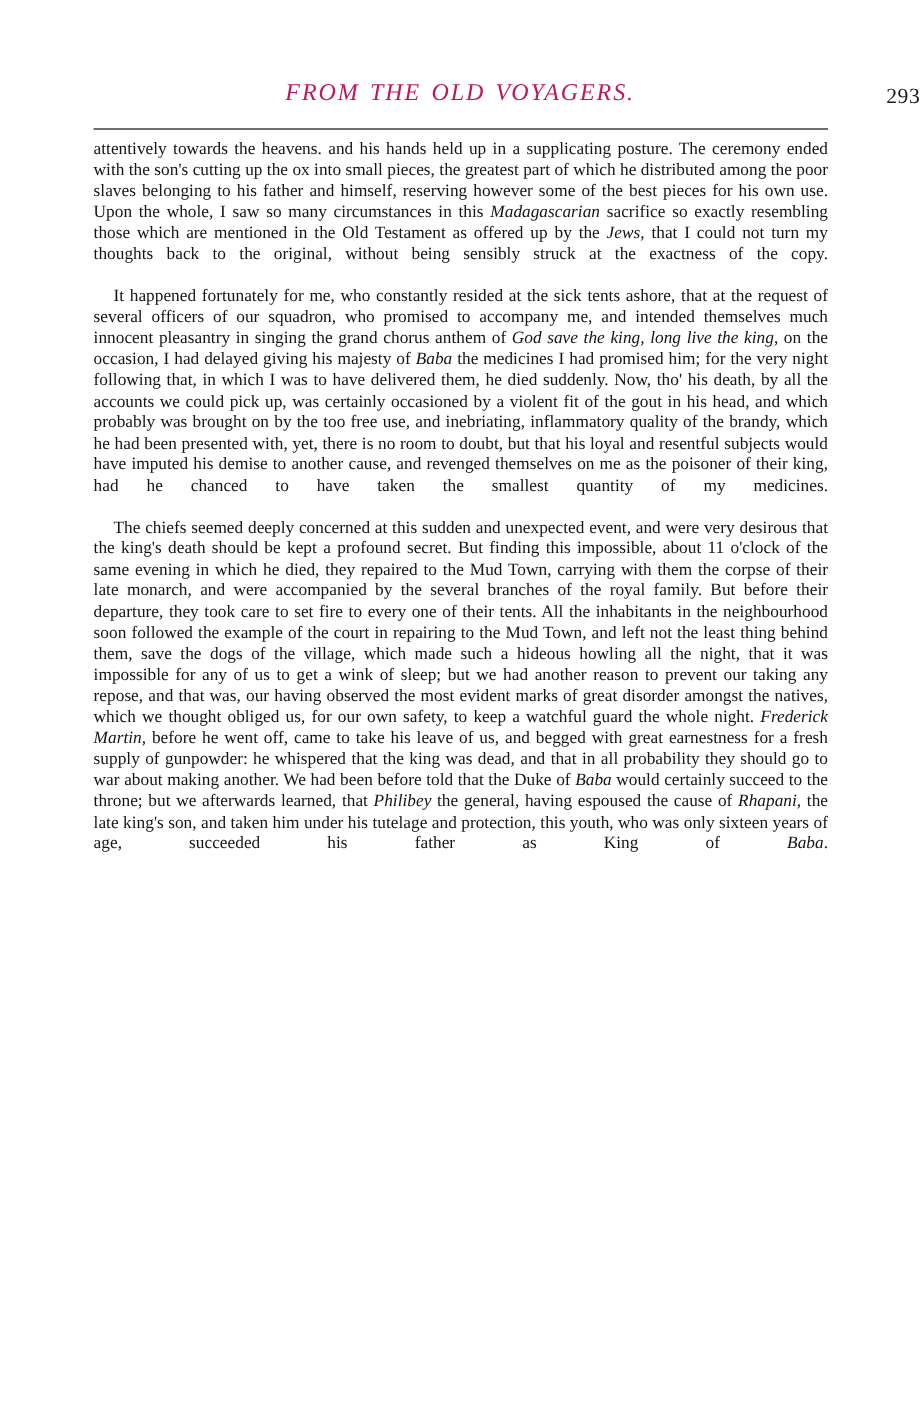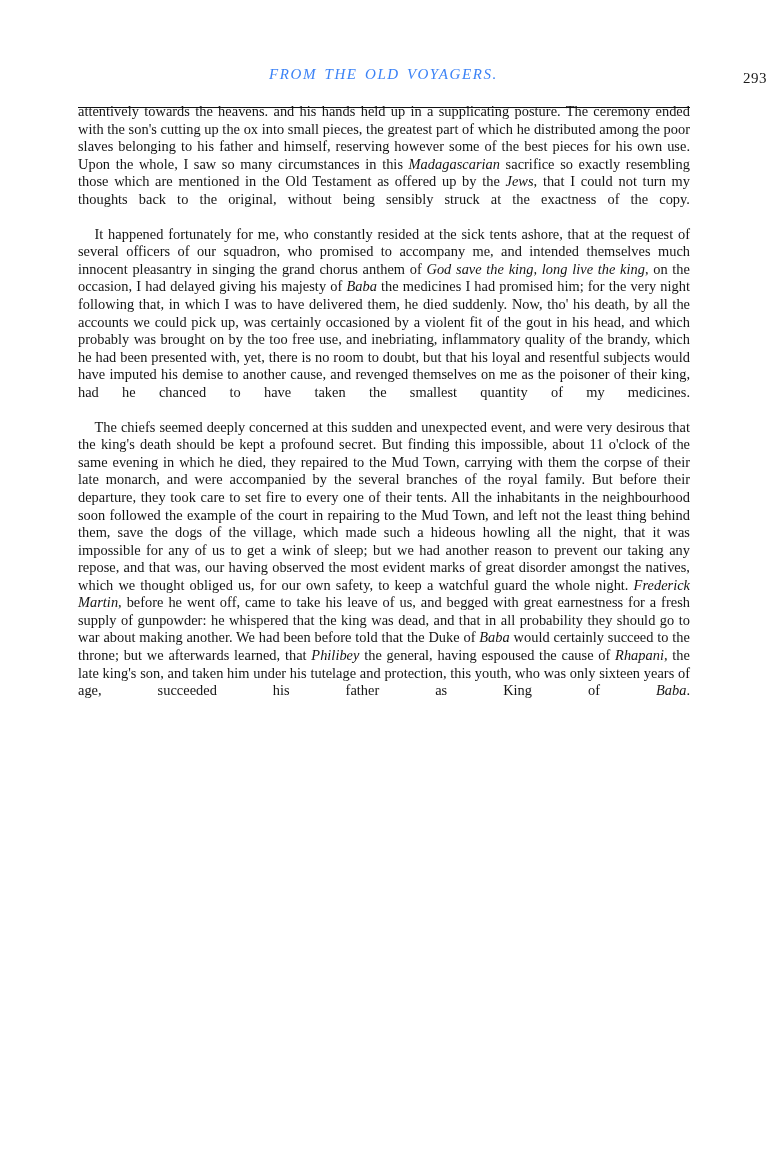--- a/index.html
+++ b/index.html
@@ -21,46 +21,46 @@
     height: 46px;
     padding-top: 66px;
   }
   .running-head-title {
     position: absolute;
     left: 0;
     right: 0;
     top: 66px;
     text-align: center;
     font-style: italic;
-    font-size: 15px;
+    font-size: 20px;
     letter-spacing: 1.6px;
     word-spacing: 2px;
-    color: #3b82f6;
+    color: #be185d;
     white-space: nowrap;
   }
   .running-head-folio {
     position: absolute;
     right: 0;
     top: 70px;
-    font-size: 15px;
+    font-size: 18px;
     letter-spacing: 0.5px;
     color: #1a1a1a;
   }
   .head-rule {
     position: absolute;
     left: 78px;
     top: 107px;
     width: 612px;
     height: 0;
     border-top: 1.6px solid #101010;
   }
   .body-text {
     position: absolute;
     left: 78px;
-    top: 103px;
+    top: 116px;
     width: 612px;
     font-size: 14.4px;
     line-height: 17.55px;
     text-align: justify;
     text-justify: inter-word;
     color: #141414;
     letter-spacing: 0.02px;
   }
   .body-text p {
     margin: 0;

